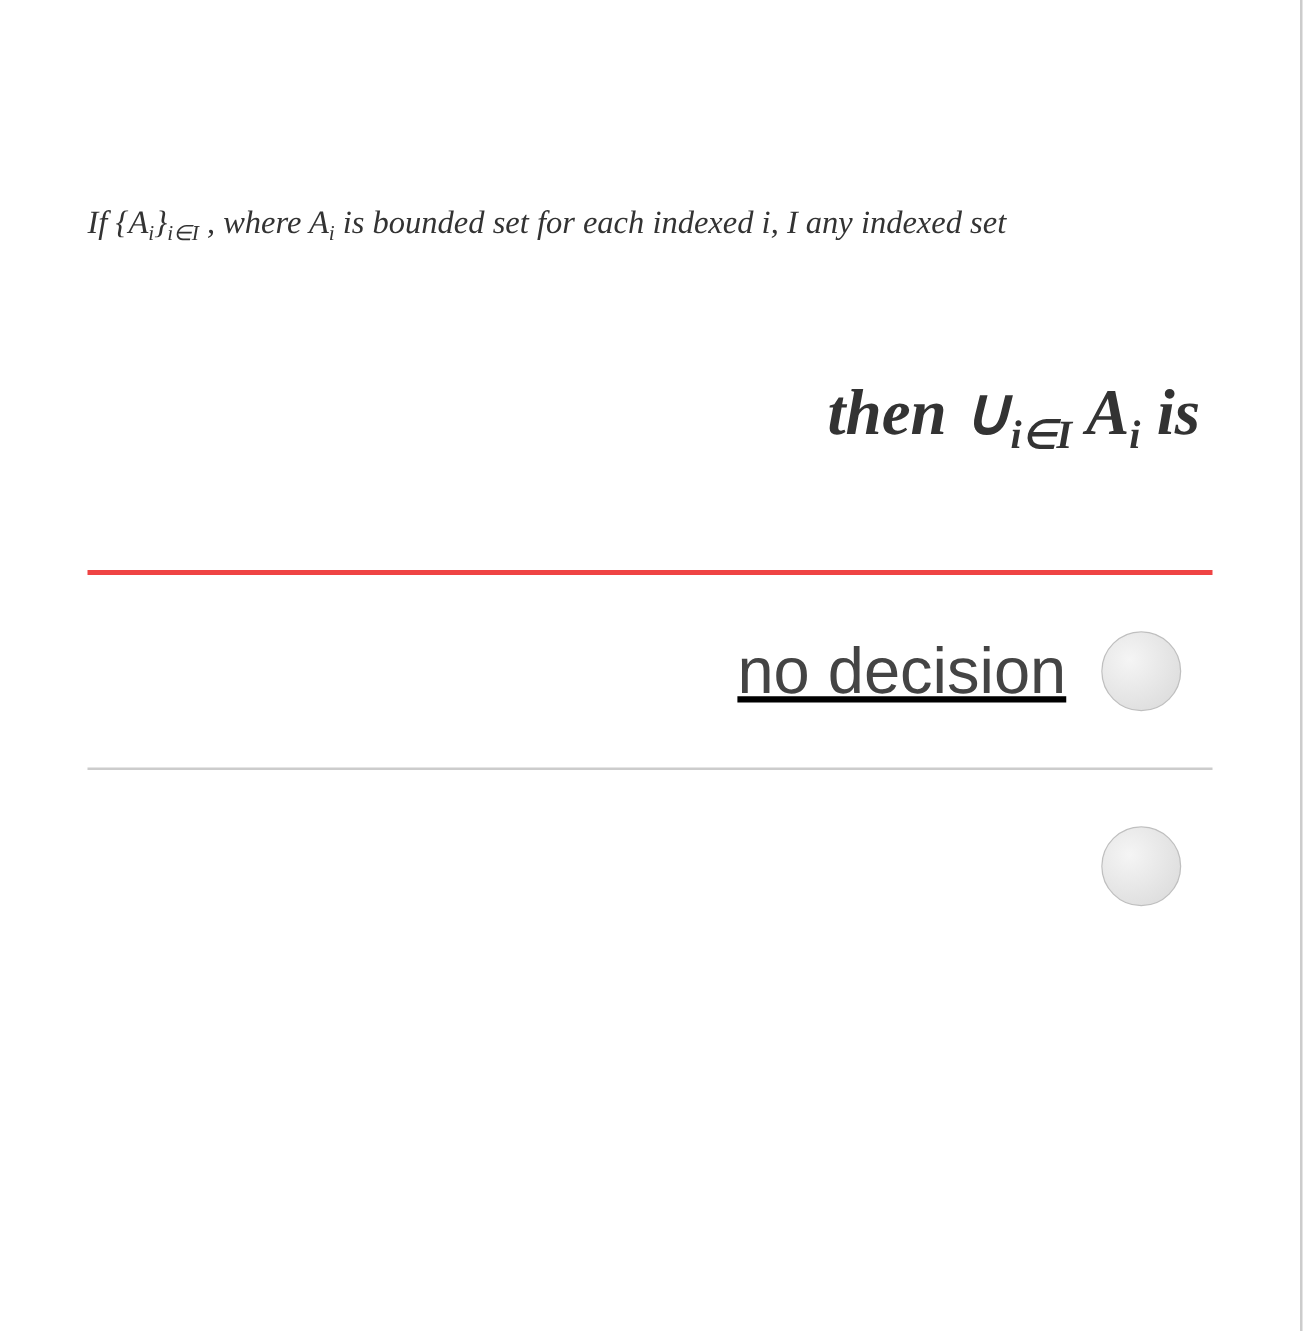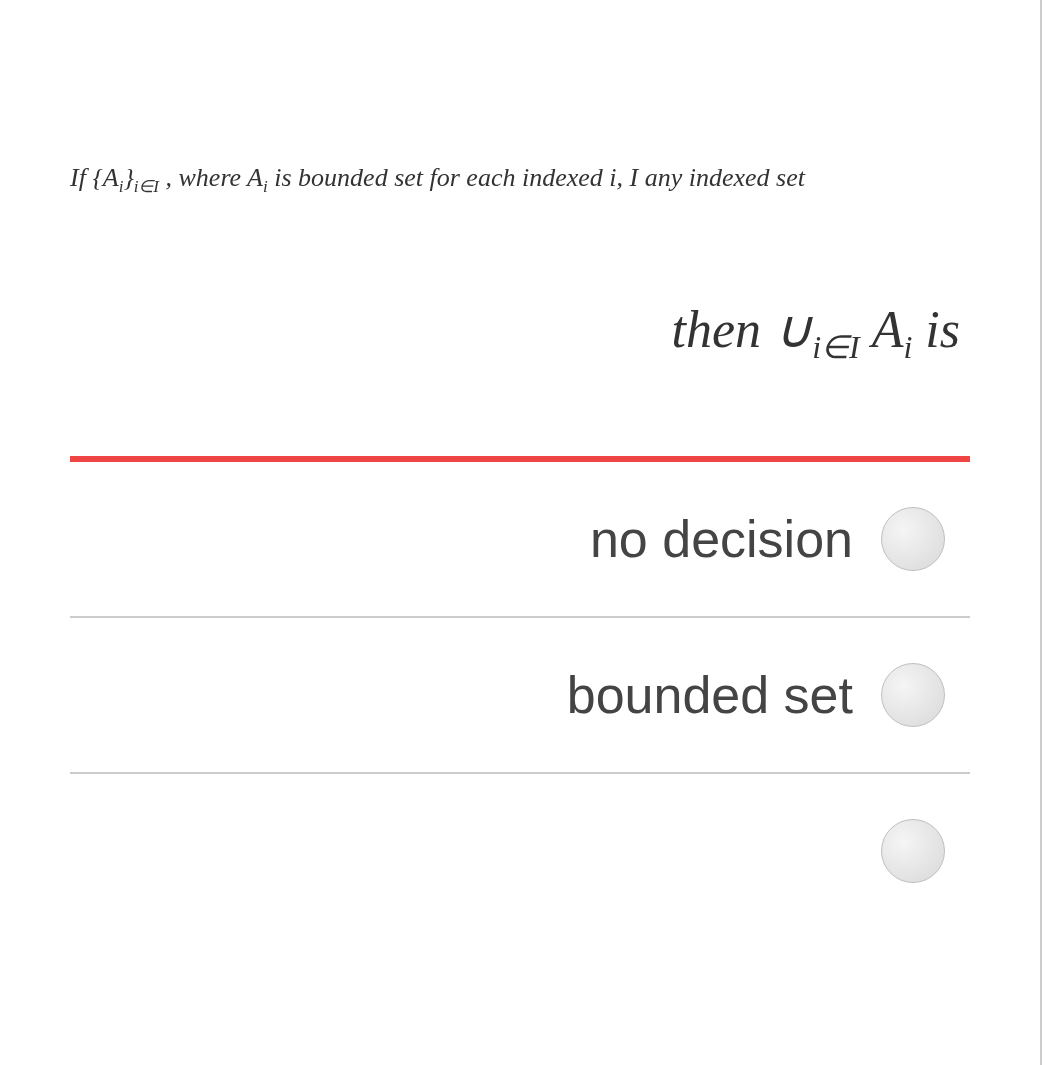--- a/index.html
+++ b/index.html
@@ -34,28 +34,30 @@
       font-style: italic;
     }
     .question-line-2 {
       font-style: italic;
       font-size: 52px;
       color: #333333;
       text-align: right;
       padding-right: 10px;
       margin-bottom: 90px;
       font-family: Georgia, 'Times New Roman', serif;
+      font-weight: bold;
     }
     .question-line-2 .sub2 {
       font-size: 32px;
       vertical-align: sub;
       font-style: italic;
     }
     .options {
-      border-top: 6px solid #ef4444;
+      border-top: 4px solid #ef4444;
+      text-decoration: underline;
     }
     .option {
       display: flex;
       align-items: center;
       justify-content: flex-end;
       padding: 45px 25px 45px 0;
       border-top: 2px solid #cccccc;
       font-family: 'Segoe UI', Tahoma, Arial, sans-serif;
       font-size: 52px;
       color: #444444;
@@ -87,20 +89,16 @@
   <div class="question-line-2">
     <span>then  ∪</span><span class="sub2">i∈I</span><span>  A</span><span class="sub2">i</span><span>  is</span>
   </div>
 
   <div class="options">
     <div class="option">
       <span class="option-label">no decision</span>
       <span class="radio"></span>
     </div>
     <div class="option">
-      <span class="option-label">bounded set</span>
-      <span class="radio"></span>
-    </div>
-    <div class="option">
       <span class="radio"></span>
     </div>
   </div>
 </div>
 
 </body></html>

